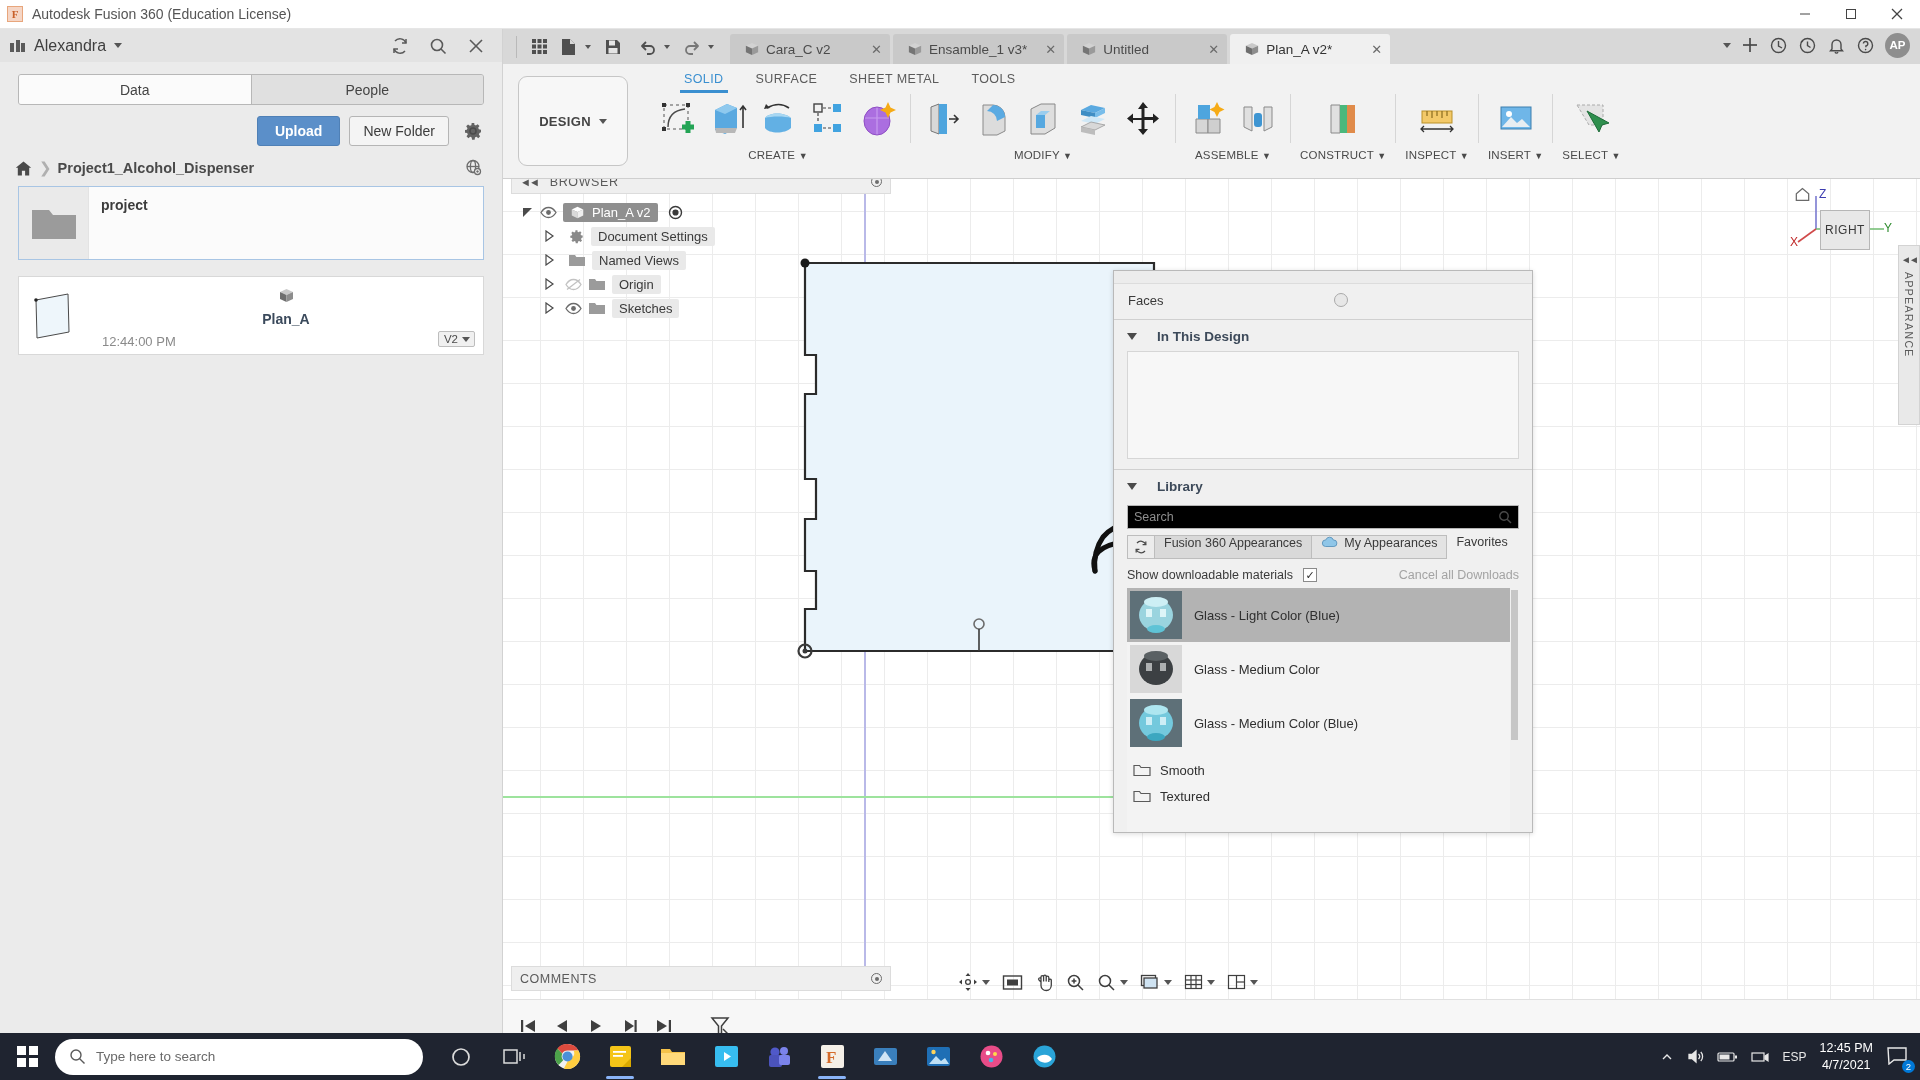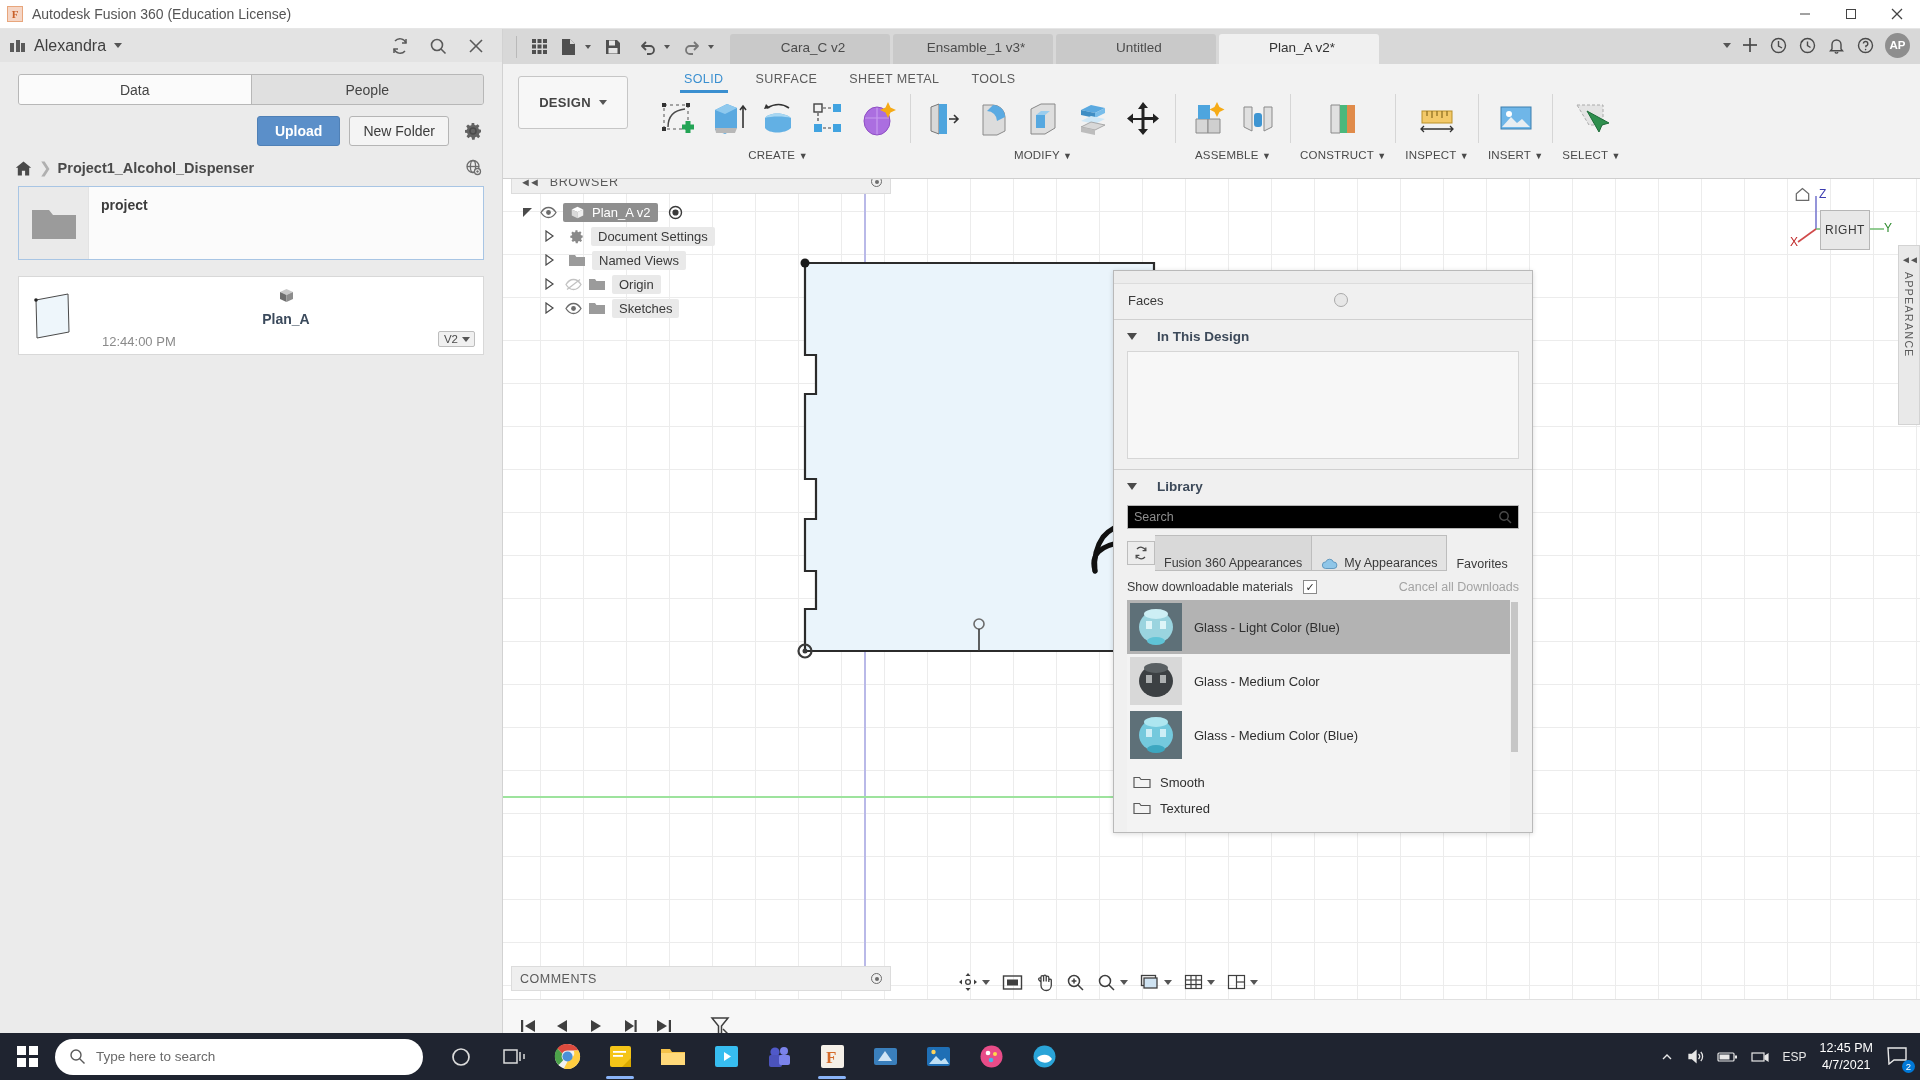--- a/index.html
+++ b/index.html
@@ -115,39 +115,39 @@
   }
   .qat { display:flex; align-items:center; height:35px; padding:0 6px; gap:2px; }
   .qat-sep { width:1px; height:22px; background:#b9b9b9; margin:0 7px; }
   .qat-btn { width:27px; height:27px; display:flex; align-items:center; justify-content:center;
              color:#4f4f4f; }
   .qat-caret { width:0;height:0;border-left:3.5px solid transparent;border-right:3.5px solid transparent;
                border-top:4.5px solid #555; margin-left:1px; }
   .doc-tab {
     height:30px; min-width:160px; margin-right:3px; background:#c9c9c9;
     display:flex; align-items:center; gap:6px; padding:0 8px 0 14px;
-    border-radius:3px 3px 0 0; font-size:13.5px; color:#4b4b4b;flex-direction:column;
+    border-radius:3px 3px 0 0; font-size:13.5px; color:#4b4b4b;
   }
   .doc-tab.active { background:#f0f0f0; color:#333; }
   .doc-tab .x { margin-left:auto; color:#6a6a6a; font-size:13px; padding-left:12px; }
   .tabs-right { margin-left:auto; display:flex; align-items:center; height:35px;
                 gap:10px; padding:0 10px 3px 0; }
   .avatar {
     width:25px;height:25px;border-radius:50%; background:#8e8e8e; color:#fff;
     font-size:11.5px; display:flex;align-items:center;justify-content:center; font-weight:bold;
   }
 
   
   .ribbon {
     position:absolute; left:503px; top:64px; width:1417px; height:115px;
     background:#f2f2f2; border-bottom:1px solid #cfcfcf;
   }
   .design-box {
-    position:absolute; left:15px; top:12px; width:110px; height:53px;
-    border:1px solid #c6c6c6; border-radius:3px; background:#f7f7f7;
+    position:absolute; left:15px; top:12px; width:110px; height:90px;
+    border:1px solid #c6c6c6; border-radius:9px; background:#f7f7f7;
     display:flex; align-items:center; justify-content:center;
     font-size:13px; color:#444; font-weight:bold; letter-spacing:.3px;
   }
   .ws-tabs { position:absolute; left:165px; top:6px; display:flex; gap:0px; }
   .ws-tab {
     font-size:12.5px; color:#5b5b5b; letter-spacing:.4px; padding:2px 16px 5px 16px;
     position:relative;
   }
   .ws-tab.active { color:#3a8fd0; }
   .ws-tab.active::after {
@@ -232,21 +232,21 @@
   .ad-search span { color:#8d8d8d; }
   .ad-search .s-ico { position:absolute; right:6px; color:#5a5a5a; }
   .ad-libtabs {
     display:flex; align-items:center; gap:0; padding:6px 13px 0 13px; font-size:12.5px;
   }
   .lib-refresh {
     width:28px;height:24px; border:1px solid #bdbdbd; background:#ececec;
     display:flex;align-items:center;justify-content:center; color:#4a4a4a;
   }
   .lib-tab {
-    height:36px; display:flex; align-items:flex-end; gap:6px; padding:0 9px;
+    height:24px; display:flex; align-items:flex-start; gap:6px; padding:0 9px;
     border:1px solid #bdbdbd; border-left:none; background:#e3e3e3; color:#3a3a3a;
   }
   .lib-tab.active { background:#d9d9d9; }
   .lib-tab.plain { border:none; background:transparent; }
   .ad-showrow {
     display:flex; align-items:center; padding:9px 13px 6px 13px; font-size:12.5px; color:#3a3a3a;
   }
   .chk { width:14px;height:14px;border:1px solid #8a8a8a;background:#fff; margin-left:10px;
          display:flex;align-items:center;justify-content:center; color:#2b2b2b; font-size:11px; }
   .ad-cancel { margin-left:auto; color:#a3a3a3; font-size:12.5px; }

